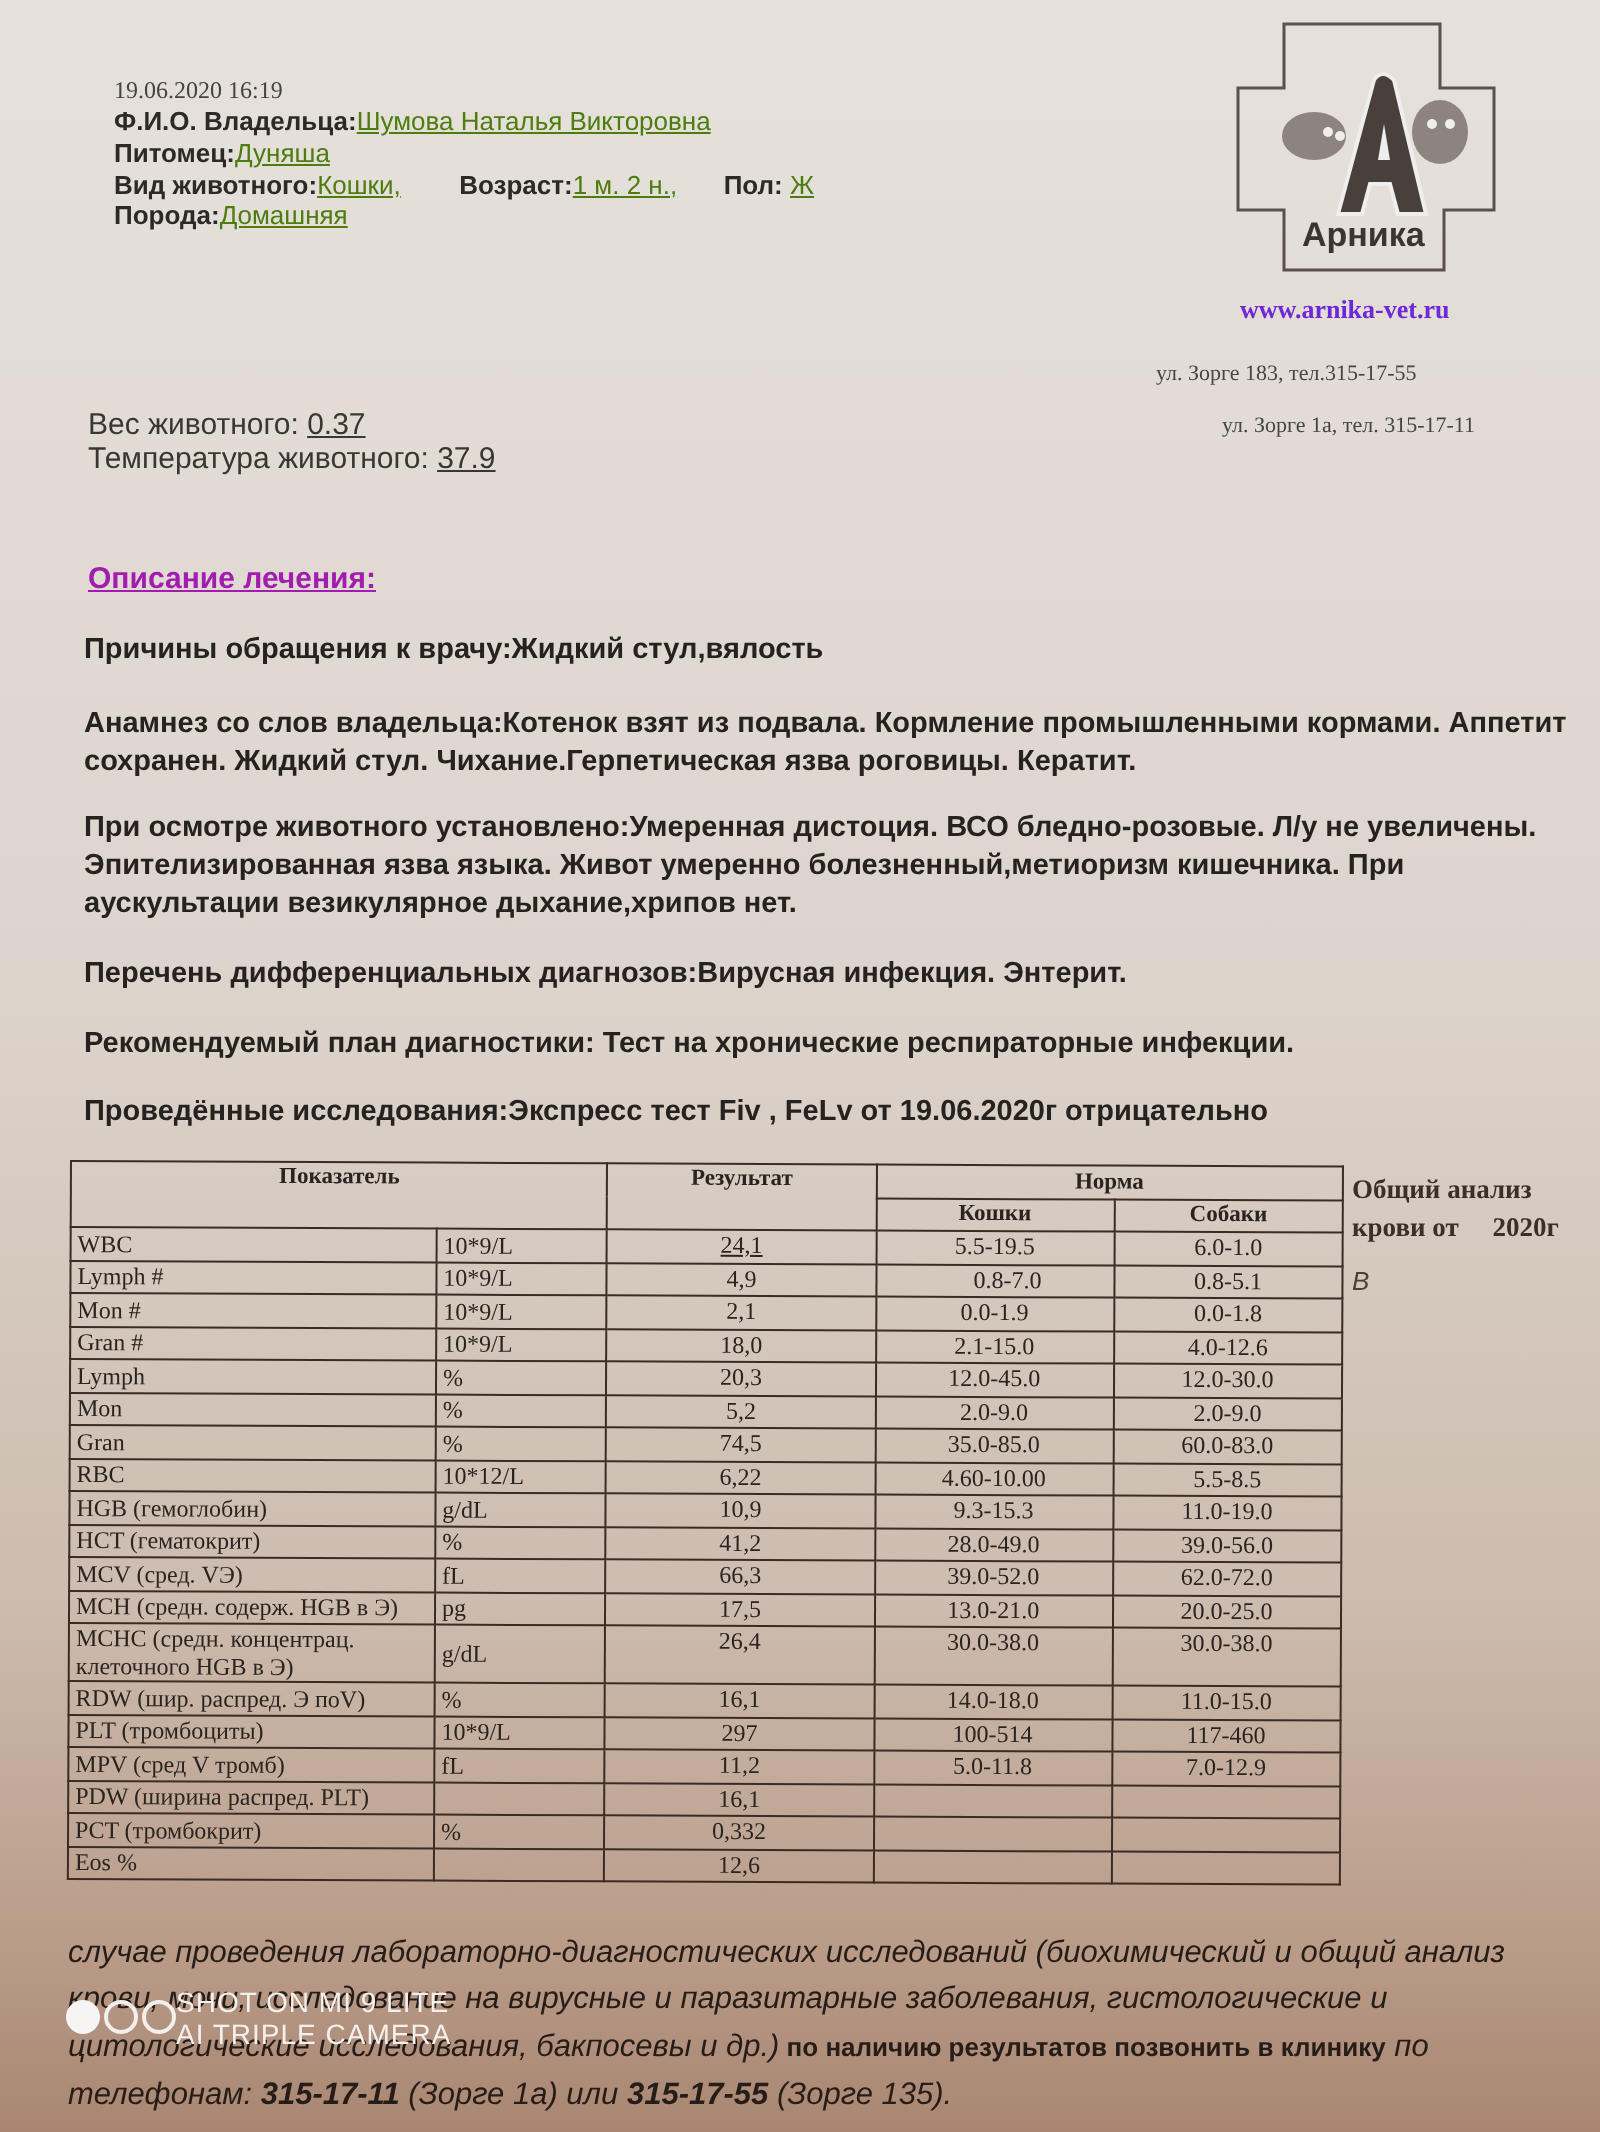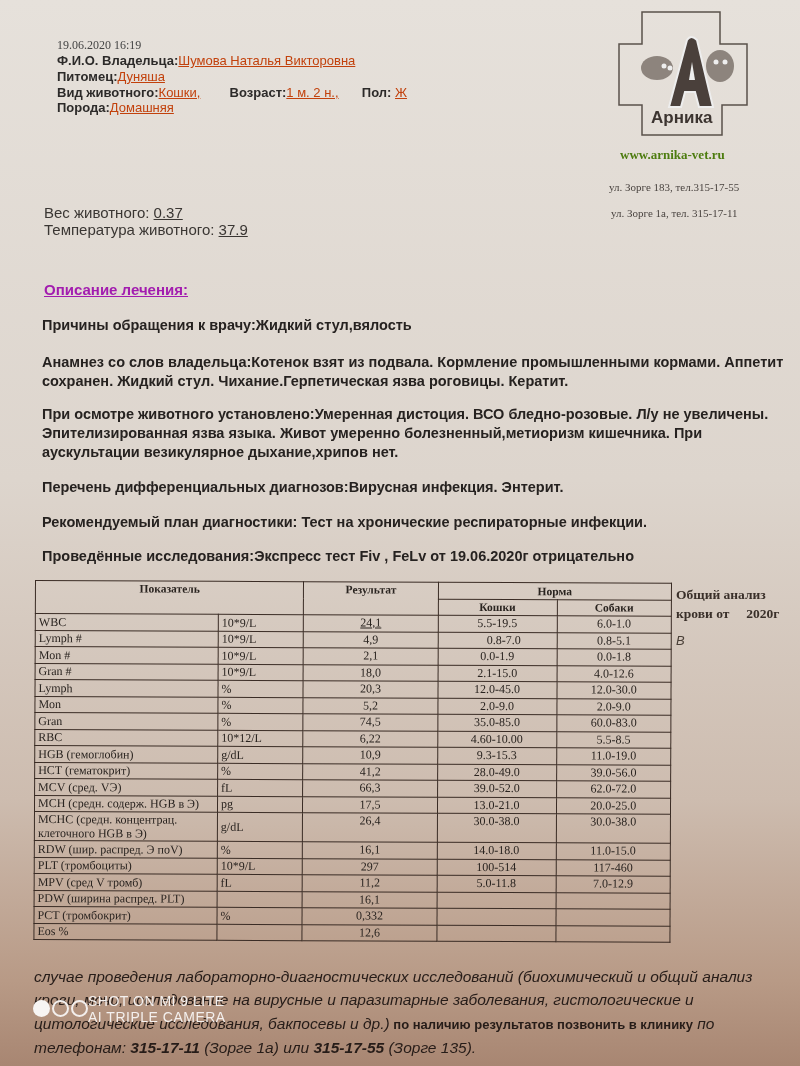--- a/index.html
+++ b/index.html
@@ -6,23 +6,23 @@
   body {
     width:800px; height:1066px; overflow:hidden; position:relative;
     background: linear-gradient(180deg, #e6e1db 0%, #ddd5cd 45%, #cdbcaf 75%, #b89a86 92%, #a88672 100%);
     font-family: "Liberation Sans", sans-serif; color:#2a2522;
   }
   .abs { position:absolute; }
   .serif { font-family: "Liberation Serif", serif; }
   .u { text-decoration: underline; font-weight: normal; }
   .hdr-date { left:57px; top:38px; font-size:12px; color:#444; }
   .hdr-line { left:57px; font-size:13px; font-weight:bold; color:#2c2a29; white-space:nowrap; }
-  .hdr-line .u { color:#c2410c; }
+  .hdr-line .u { color:#4d7c0f; }
   .logo { left:617px; top:10px; width:136px; height:126px; }
-  .site { left:620px; top:147px; font-size:13px; font-weight:bold; color:#4d7c0f; }
+  .site { left:620px; top:147px; font-size:13px; font-weight:bold; color:#6d28d9; }
   .addr { font-size:11px; color:#4a4440; }
   .vital { left:44px; font-size:15px; color:#3a3633; }
   .section-title { left:44px; top:281px; font-size:15px; font-weight:bold; text-decoration: underline; color:#a21caf; }
   .para { left:42px; width:760px; font-size:14.5px; line-height:19px; color:#262220; }
   .para b { font-weight:bold; }
   .para .lbl { font-weight:bold; }
   table.cbc {
     position:absolute; left:35px; top:580px; width:637px;
     border-collapse:collapse; font-family:"Liberation Serif", serif; font-size:12px; color:#2a2420;
     transform: rotate(0.25deg); transform-origin: left top;
@@ -73,21 +73,21 @@
     <ellipse cx="103" cy="56" rx="14" ry="16" fill="#8d847d"></ellipse>
     <circle cx="99" cy="52" r="2.5" fill="#eee"></circle>
     <circle cx="108" cy="52" r="2.5" fill="#eee"></circle>
     <path d="M52 97 L70 30 Q74 24 80 30 L96 97 H82 L78 82 H68 L64 97 Z" fill="#4a403b" stroke="#eee" stroke-width="2"></path>
     <path d="M72 70 L75 52 L78 70 Z" fill="#eee"></path>
   </svg>
   <div class="abs" style="left:34px; top:98px; font-weight:bold; font-size:17px; color:#3c3430;">Арника</div>
 </div>
 
 <div class="abs site serif">www.arnika-vet.ru</div>
-<div class="abs addr serif" style="left:609px; top:181px;">ул. Зорге 183, тел.315-17-55</div>
+<div class="abs addr serif" style="left:578px; top:181px;">ул. Зорге 183, тел.315-17-55</div>
 <div class="abs addr serif" style="left:611px; top:207px;">ул. Зорге 1а, тел. 315-17-11</div>
 
 <div class="abs vital" style="top:204px;">
   <span>Вес животного:</span> <span class="u">0.37</span>
 </div>
 <div class="abs vital" style="top:221px;">
   <span>Температура животного:</span> <span class="u">37.9</span>
 </div>
 
 <div class="abs section-title">Описание лечения:</div>

